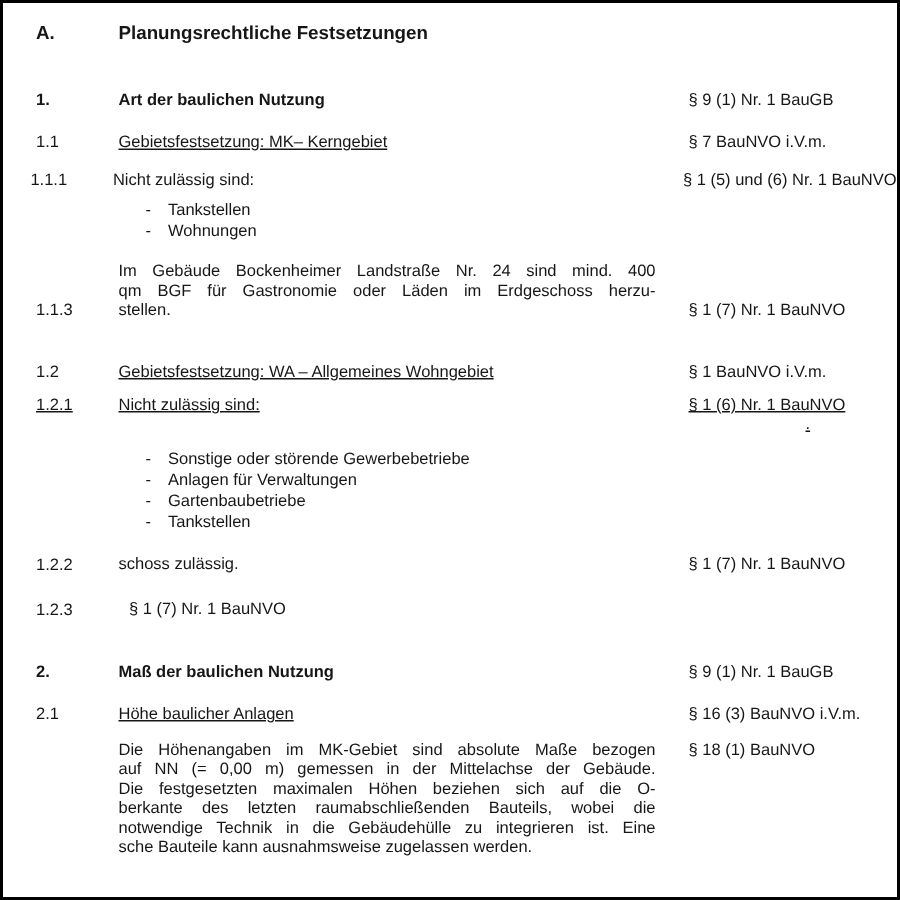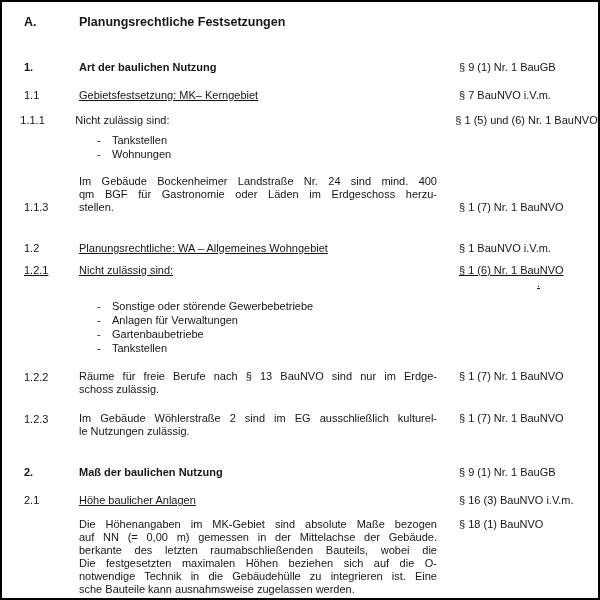--- a/index.html
+++ b/index.html
@@ -81,21 +81,21 @@
     <div class="body lines">
         <div class="jline">Im Gebäude Bockenheimer Landstraße Nr. 24 sind mind. 400</div>
         <div class="jline">qm BGF für Gastronomie oder Läden im Erdgeschoss herzu-</div>
         <div class="jline last">stellen.</div>
       </div>
     <div class="ref" style="line-height:13px">§ 1 (7) Nr. 1 BauNVO</div>
   </div>
 
   <div class="row mt27">
     <div class="num">1.2</div>
-    <div class="body"><span class="u">Planungsrechtliche: WA – Allgemeines Wohngebiet</span></div>
+    <div class="body"><span class="u">Gebietsfestsetzung: WA – Allgemeines Wohngebiet</span></div>
     <div class="ref">§ 1 BauNVO i.V.m.</div>
   </div>
 
   <div class="row mt8">
     <div class="num">1.2.1</div>
     <div class="body">Nicht zulässig sind:</div>
     <div class="ref">
       <div>§ 1 (6) Nr. 1 BauNVO</div>
       <div class="ref-note">.</div>
     </div>
@@ -119,53 +119,48 @@
       <div class="li">
         <span class="dash">-</span>
         <span>Tankstellen</span>
       </div>
     </div>
   </div>
 
   <div class="row mt15">
     <div class="num">1.2.2</div>
     <div class="body lines">
-        <div class="jline">Räume für freie Berufe nach § 13 BauNVO sind nur im Erdge-</div>
         <div class="jline last">schoss zulässig.</div>
       </div>
     <div class="ref" style="line-height:13px">§ 1 (7) Nr. 1 BauNVO</div>
   </div>
 
   <div class="row mt16">
     <div class="num">1.2.3</div>
-    <div class="body lines">
-        <div class="jline">Im Gebäude Wöhlerstraße 2 sind im EG ausschließlich kulturel-</div>
-        <div class="jline last">le Nutzungen zulässig.</div>
-      </div>
     <div class="ref" style="line-height:13px">§ 1 (7) Nr. 1 BauNVO</div>
   </div>
 
   <div class="row mt27">
     <div class="num b">2.</div>
     <div class="body b">Maß der baulichen Nutzung</div>
     <div class="ref">§ 9 (1) Nr. 1 BauGB</div>
   </div>
 
   <div class="row mt14">
     <div class="num">2.1</div>
     <div class="body"><span class="u">Höhe baulicher Anlagen</span></div>
     <div class="ref">§ 16 (3) BauNVO i.V.m.</div>
   </div>
 
   <div class="row mt11">
     <div class="num"></div>
     <div class="body lines">
         <div class="jline">Die Höhenangaben im MK-Gebiet sind absolute Maße bezogen</div>
         <div class="jline">auf NN (= 0,00 m) gemessen in der Mittelachse der Gebäude.</div>
+        <div class="jline">Die festgesetzten maximalen Höhen beziehen sich auf die O-</div>
         <div class="jline">berkante des letzten raumabschließenden Bauteils, wobei die</div>
-        <div class="jline">Die festgesetzten maximalen Höhen beziehen sich auf die O-</div>
         <div class="jline">notwendige Technik in die Gebäudehülle zu integrieren ist. Eine</div>
         <div class="jline last">sche Bauteile kann ausnahmsweise zugelassen werden.</div>
       </div>
     <div class="ref" style="line-height:13px">§ 18 (1) BauNVO</div>
   </div>
 
 </div>
 
 </body></html>

